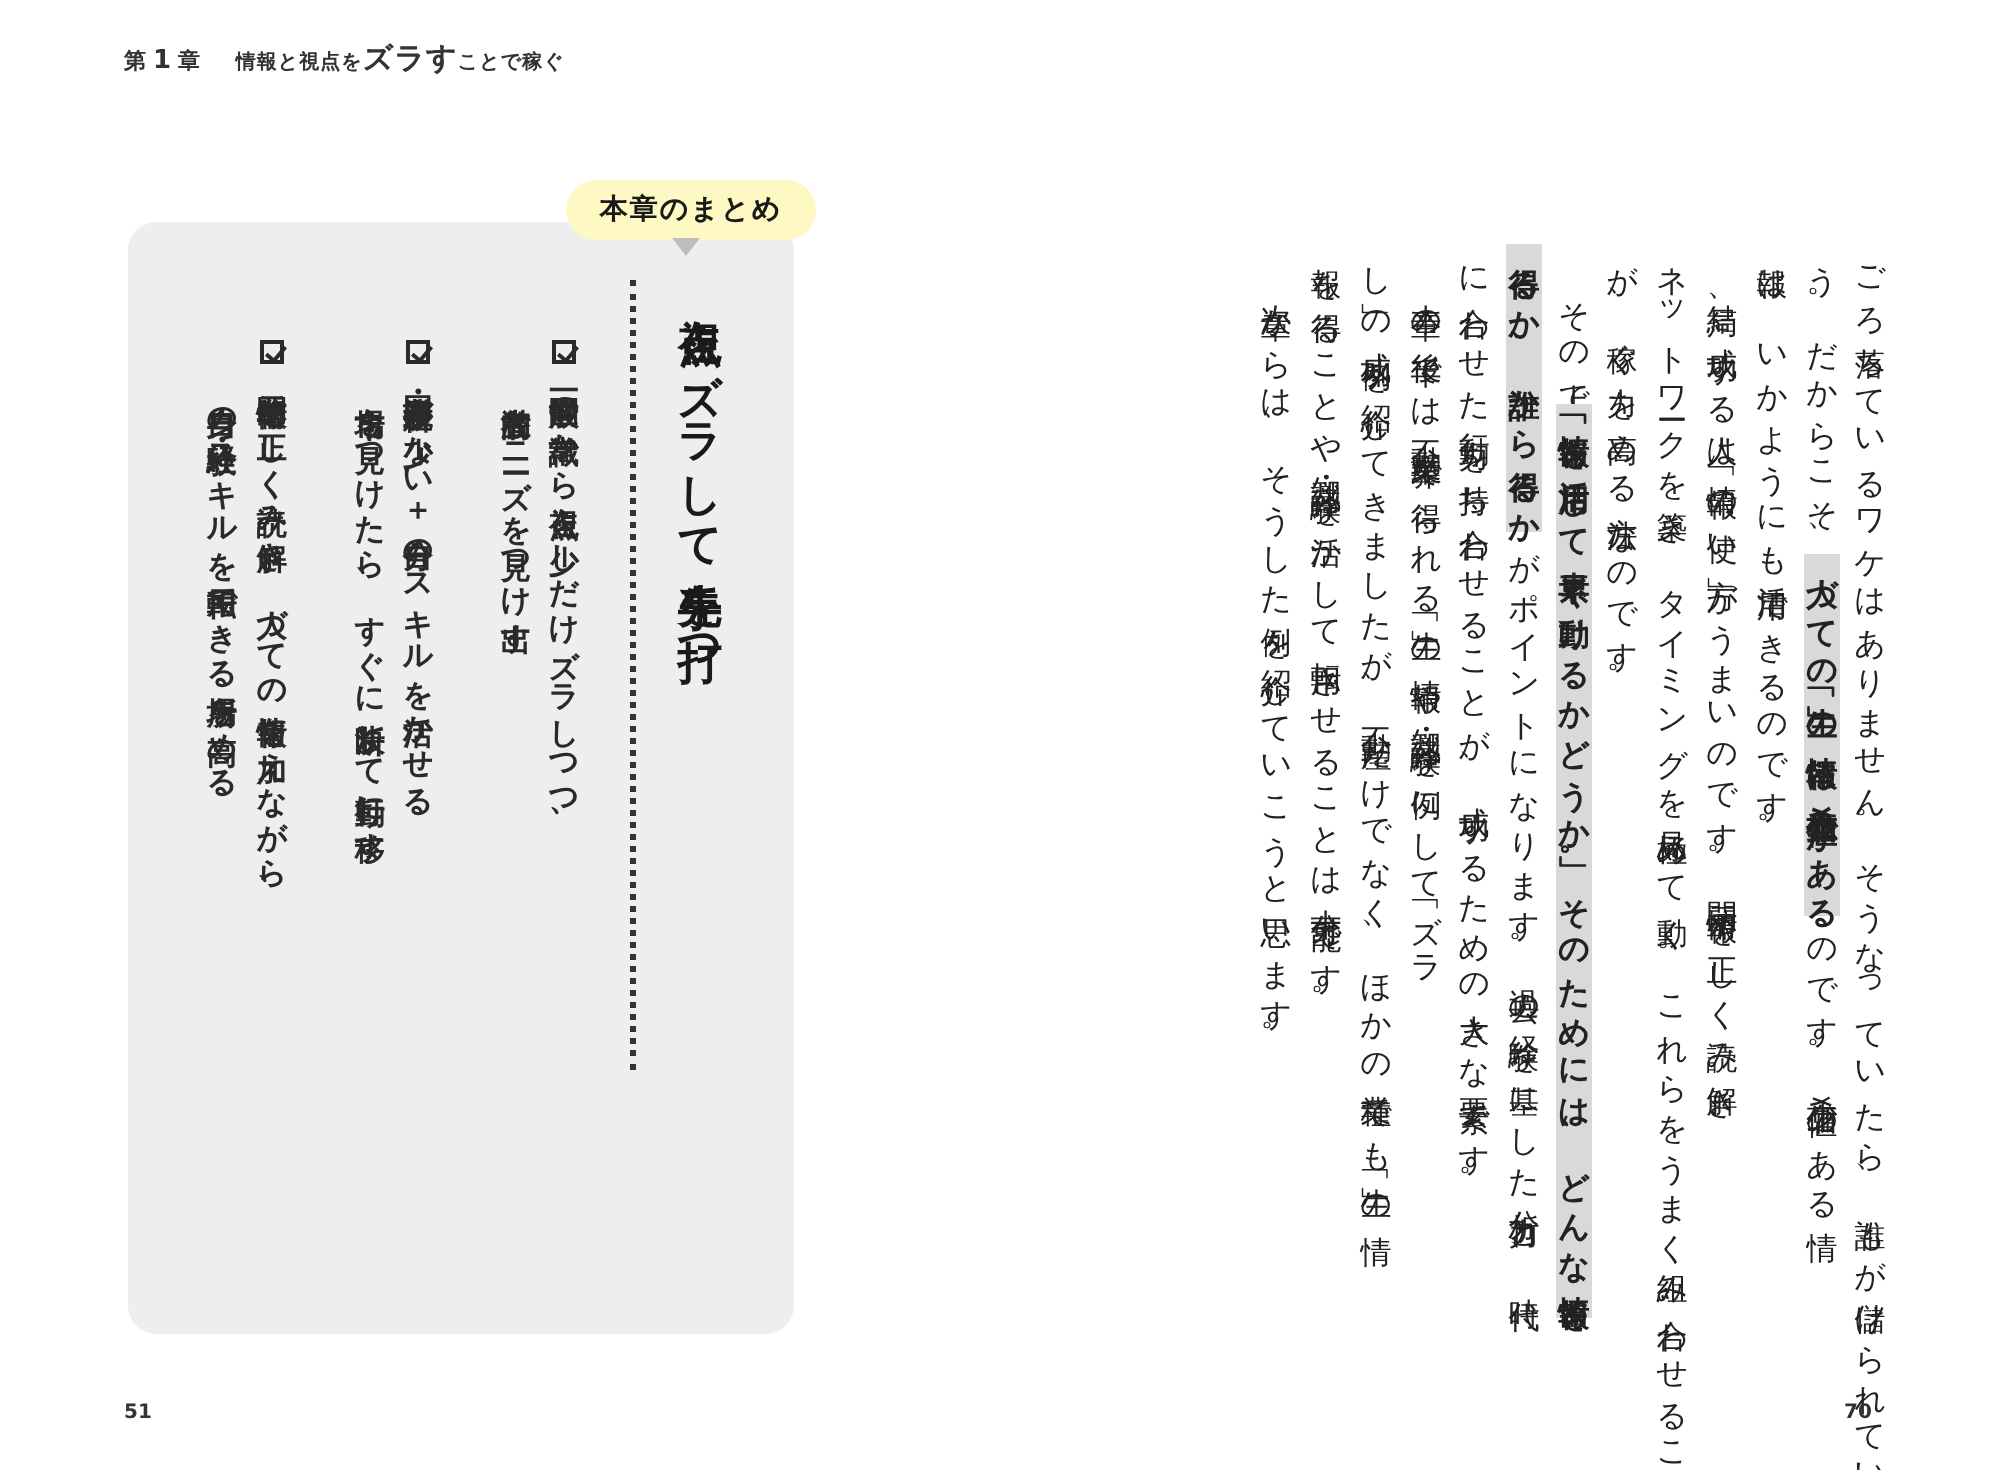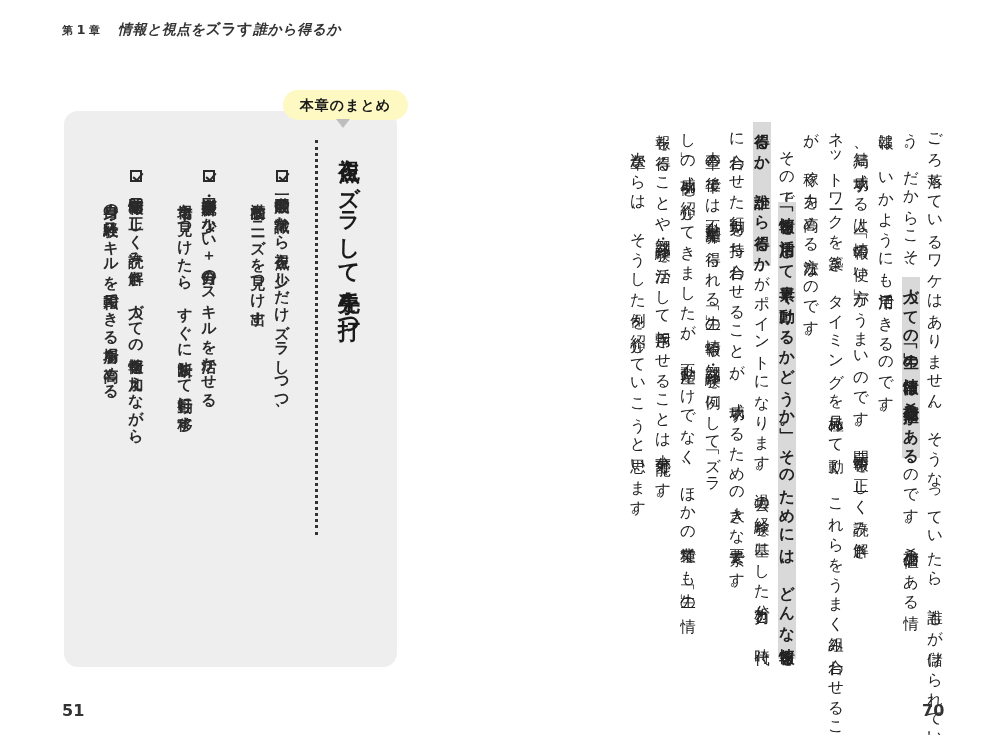--- a/index.html
+++ b/index.html
@@ -6,21 +6,21 @@
     body {
       width: 1000px; height: 735px; background: #ffffff; position: relative; overflow: hidden;
       font-family: "DejaVu Sans", "Liberation Sans", sans-serif; color: #222;
     }
     .running-head {
       position: absolute; left: 62px; top: 20px; font-size: 11px; font-weight: bold; color: #333;
       white-space: nowrap; letter-spacing: 0.5px;
     }
     .running-head .chap-num { font-size: 13px; margin: 0 3px; }
     .running-head .emph { font-size: 15px; font-weight: 700; }
-    .running-head .small { font-size: 14px; font-style: italic; }
+    .running-head .small { font-size: 10px; }
 
     .summary-box {
       position: absolute; left: 64px; top: 111px; width: 333px; height: 556px;
       background: #eeeeee; border-radius: 14px;
     }
     .summary-tag {
       position: absolute; left: 283px; top: 90px; width: 125px; height: 30px;
       background: #fef9c3; border-radius: 15px; color: #1a1a1a; font-weight: bold;
       font-size: 14px; line-height: 30px; text-align: center; letter-spacing: 1px;
     }
@@ -49,30 +49,30 @@
     .check:after {
       content: ""; position: absolute; left: 3px; top: -1px; width: 4px; height: 8px;
       border-right: 2px solid #2a2a2a; border-bottom: 2px solid #2a2a2a; transform: rotate(40deg);
     }
     .body-col {
       font-family: "DejaVu Serif", "Liberation Serif", serif; font-size: 15.5px; color: #222;
       letter-spacing: 2.2px; top: 122px; line-height: 20px;
     }
     .hl { background: #d9d9d9; font-family: "DejaVu Sans", sans-serif; font-weight: bold; }
     .pagenum {
-      position: absolute; top: 701px; font-size: 16px; font-weight: bold; color: #333;
+      position: absolute; top: 701px; font-size: 10px; font-weight: bold; color: #333;
     }
   </style>
 </head>
 <body>
 
 <div class="running-head">
   <span>第</span><span class="chap-num">1</span><span>章</span>
   &nbsp;&nbsp;
-  <span class="small">情報と視点を</span><span class="emph">ズラす</span><span class="small">誰から得るか</span>
+  <span class="small">情報と視点を</span><span class="emph">ズラす</span><span class="small">ことで稼ぐ</span>
 </div>
 
 <div class="summary-box"></div>
 <div class="summary-tag">本章のまとめ</div>
 <div class="dotted-rule"></div>
 <div class="vcol summary-title">視点をズラして先手を打つ</div>
 
 <div class="vcol bullet" style="left:272px; top:170px;">
   <span class="check"></span><span>世間一般の常識から視点を少しだけズラしつつ、</span>
 </div>

